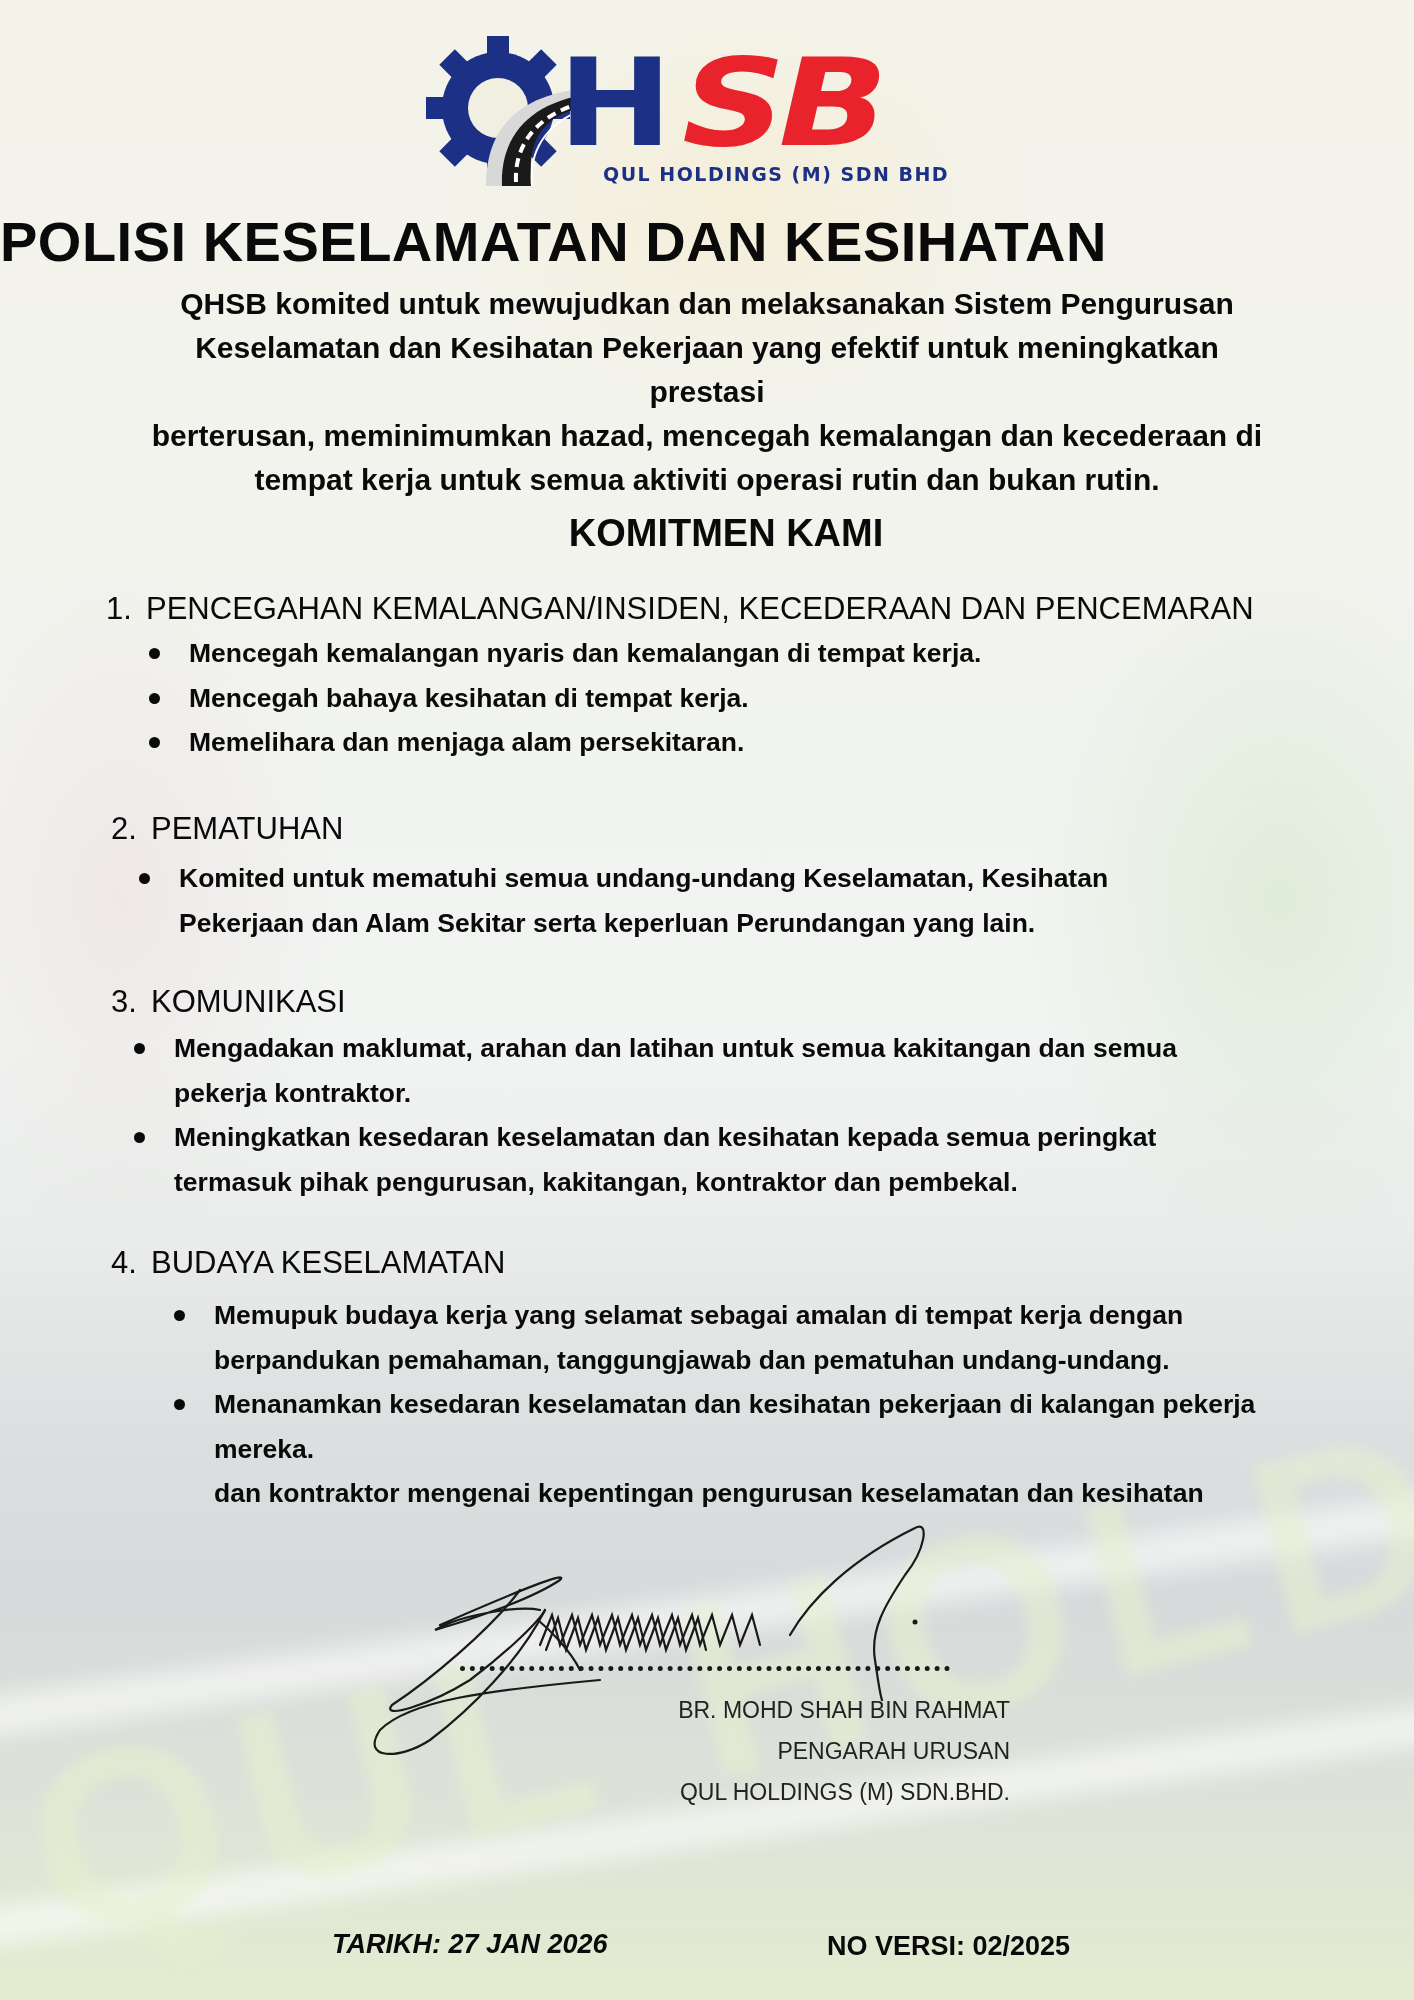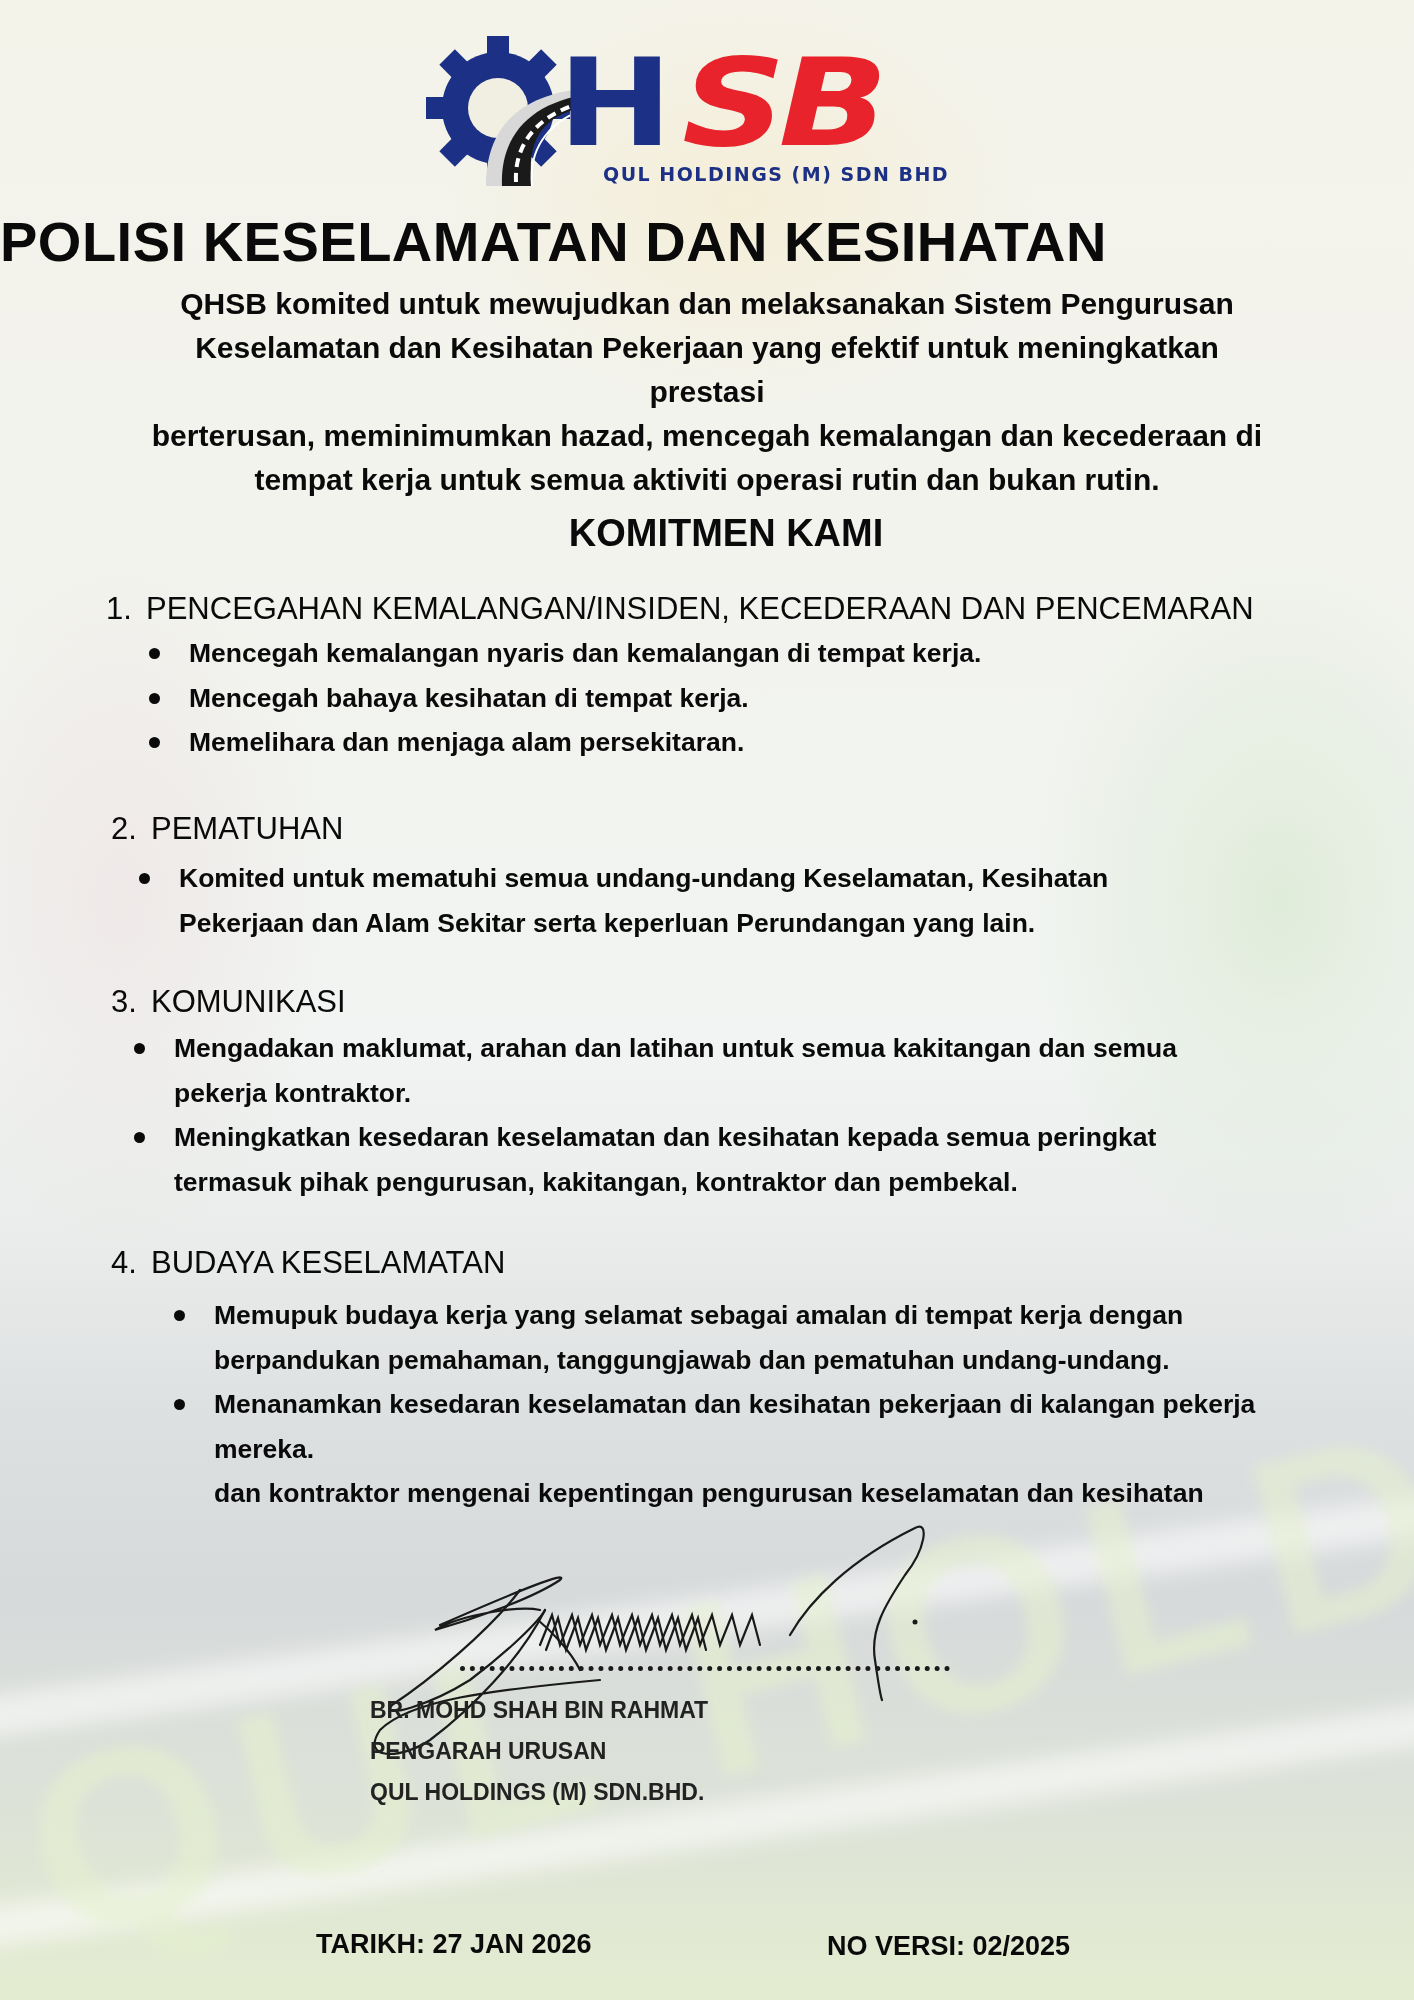--- a/index.html
+++ b/index.html
@@ -84,22 +84,22 @@
   .b-second .bullet::before { left: -40px; }
   .b-third .bullet::before { left: -40px; }
 
   .sig-wrap { position: absolute; left: 370px; top: 1520px; width: 600px; height: 300px; }
   .sig-svg { position: absolute; left: 0; top: 0; }
   .sig-line {
     position: absolute; left: 90px; top: 146px; width: 490px; height: 0;
     border-top: 5px dotted #1a1a1a;
   }
   .sig-text {
-    position: absolute; left: 0; width: 640px; text-align: left;
-    font-weight: bold; font-size: 23px; line-height: 41px; color: #222;
+    position: absolute; left: 0; width: 640px; text-align: right;
+    font-weight: normal; font-size: 23px; line-height: 41px; color: #222;
   }
   .footer-item {
     position: absolute; font-weight: bold; font-size: 27px; line-height: 36px; white-space: nowrap;
   }
 </style>
 </head>
 <body>
 
 <div class="bg"></div>
 <div class="bg-band" style="top:1590px"></div>
@@ -204,16 +204,16 @@
         <path d="M168 100 C180 110 200 130 210 150"></path>
       </g>
       <circle cx="545" cy="102" r="2.5" fill="#1a1a1a"></circle>
     </svg>
     <div class="sig-line"></div>
     <div class="sig-text" style="top:170px;">BR. MOHD SHAH BIN RAHMAT</div>
     <div class="sig-text" style="top:211px;">PENGARAH URUSAN</div>
     <div class="sig-text" style="top:252px;">QUL HOLDINGS (M) SDN.BHD.</div>
   </div>
 
-  <div class="footer-item" style="left:316px; top:1926px;">TARIKH: 27 JAN 2026</div>
+  <div class="footer-item" style="left:332px; top:1926px;font-style:italic;">TARIKH: 27 JAN 2026</div>
   <div class="footer-item" style="left:827px; top:1928px;">NO VERSI: 02/2025</div>
 
 </div>
 
 </body></html>

